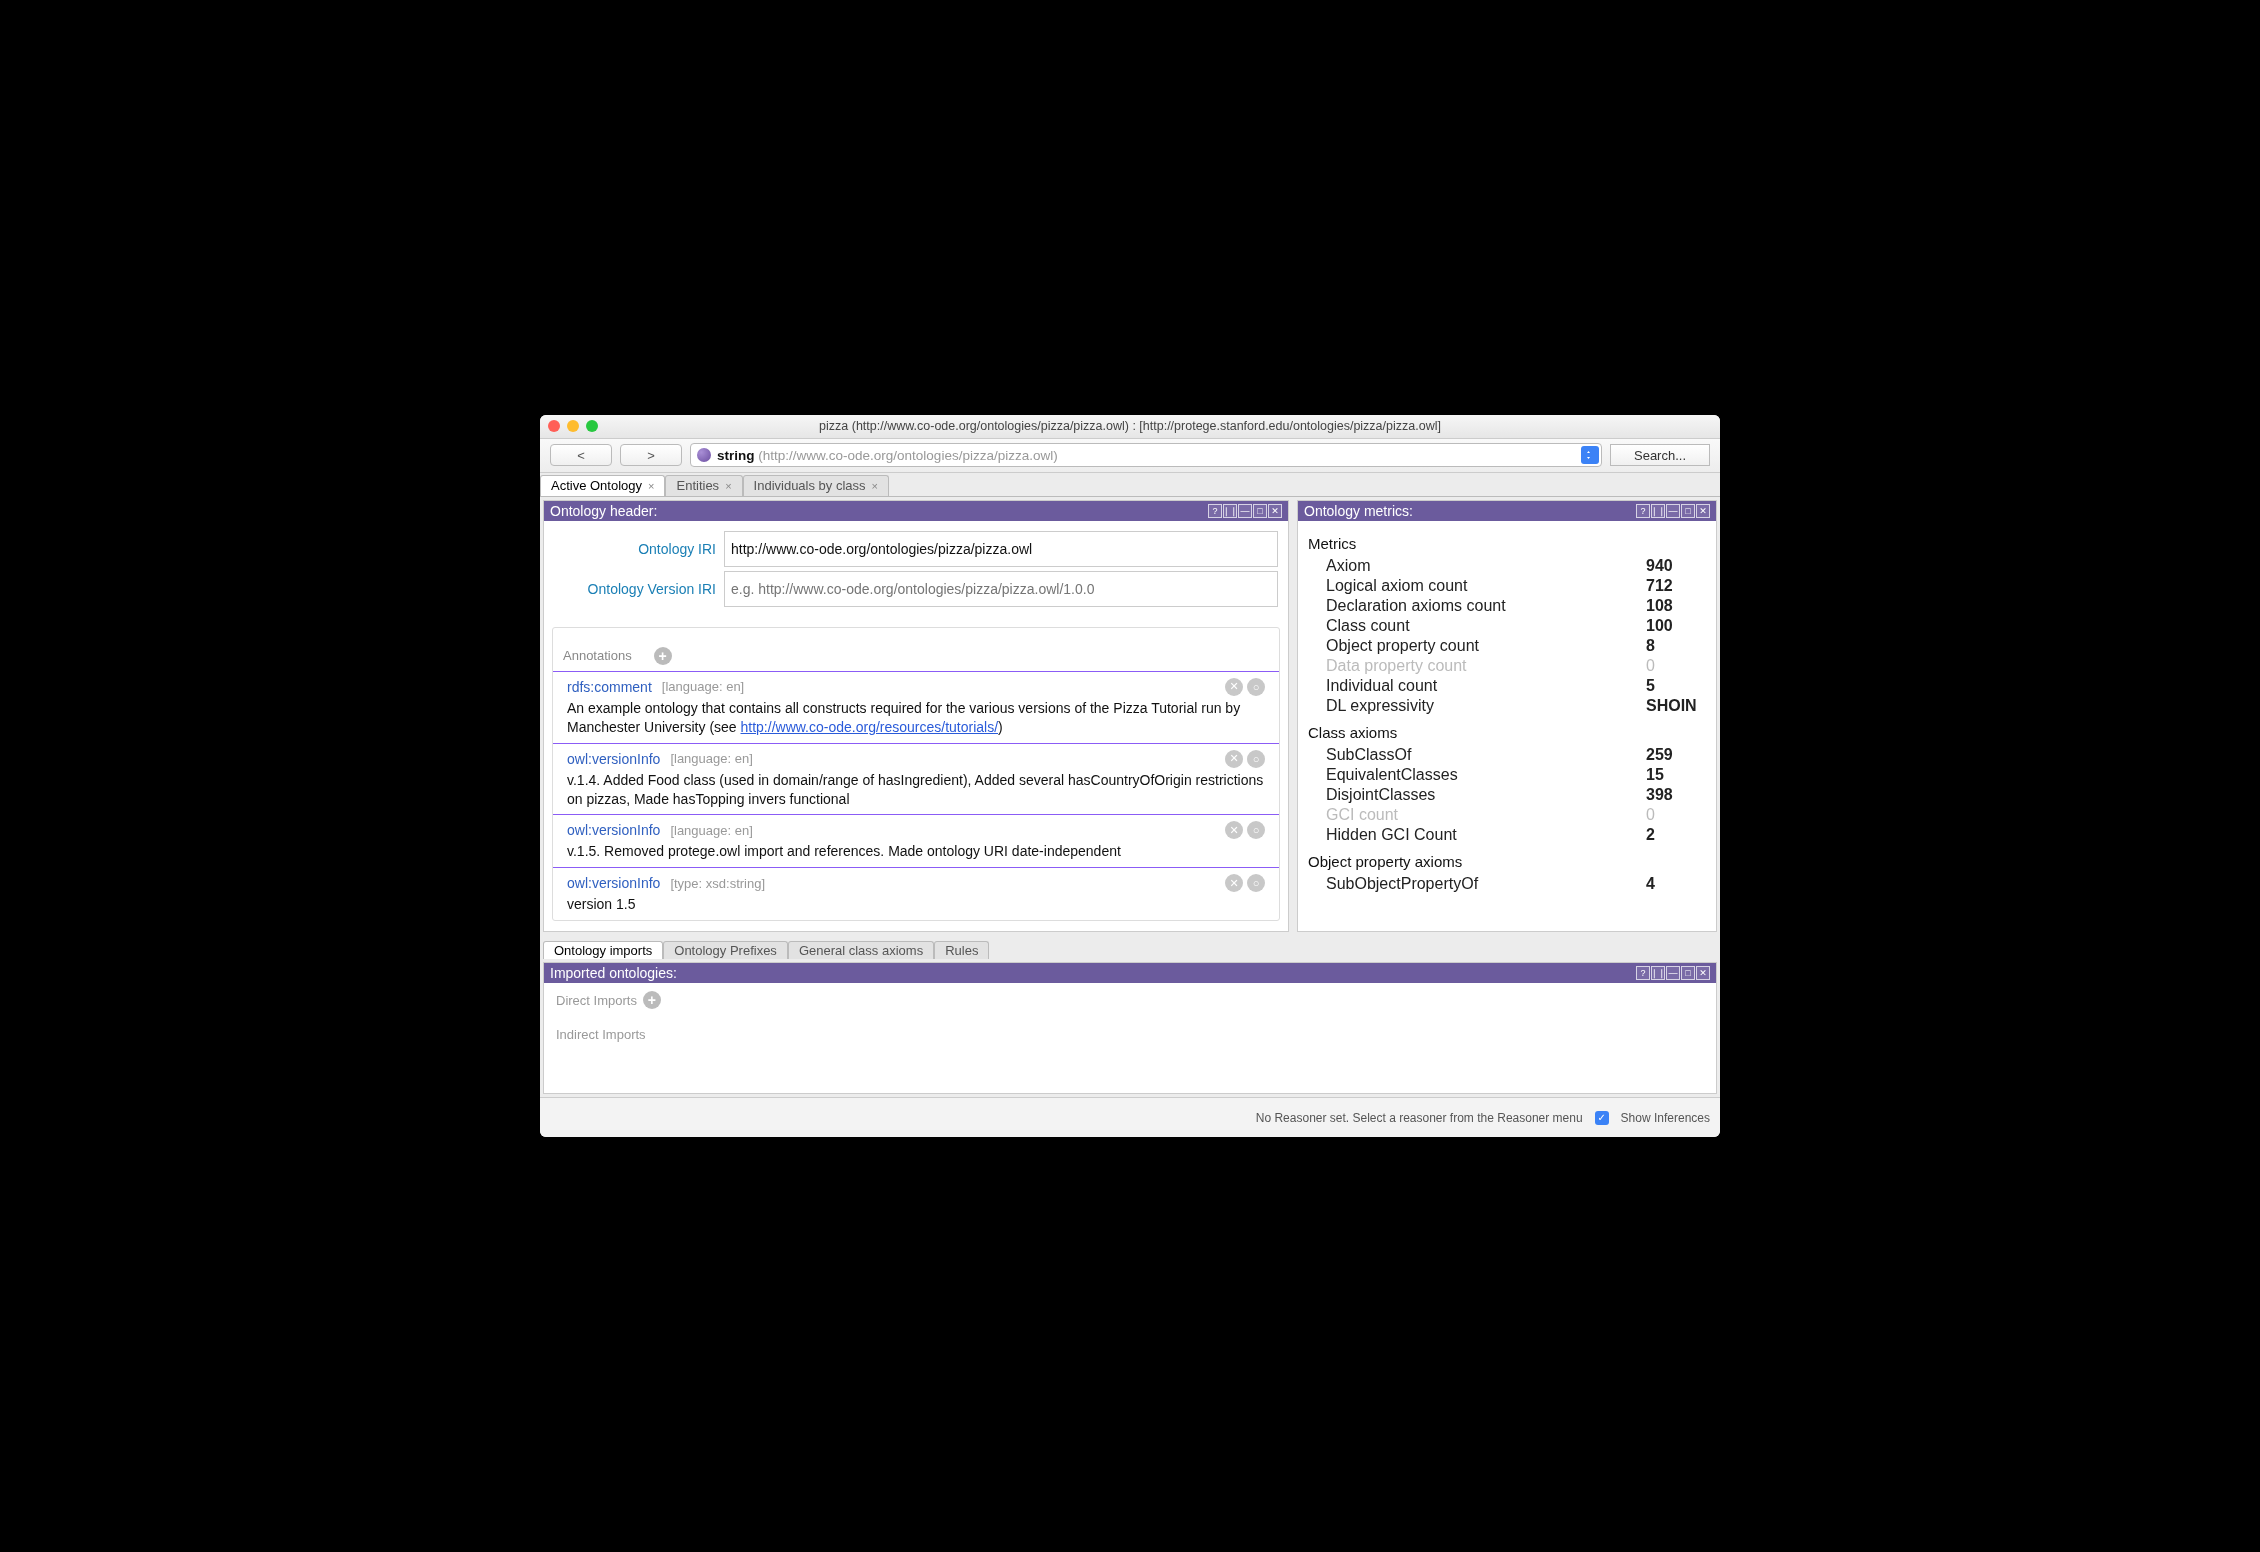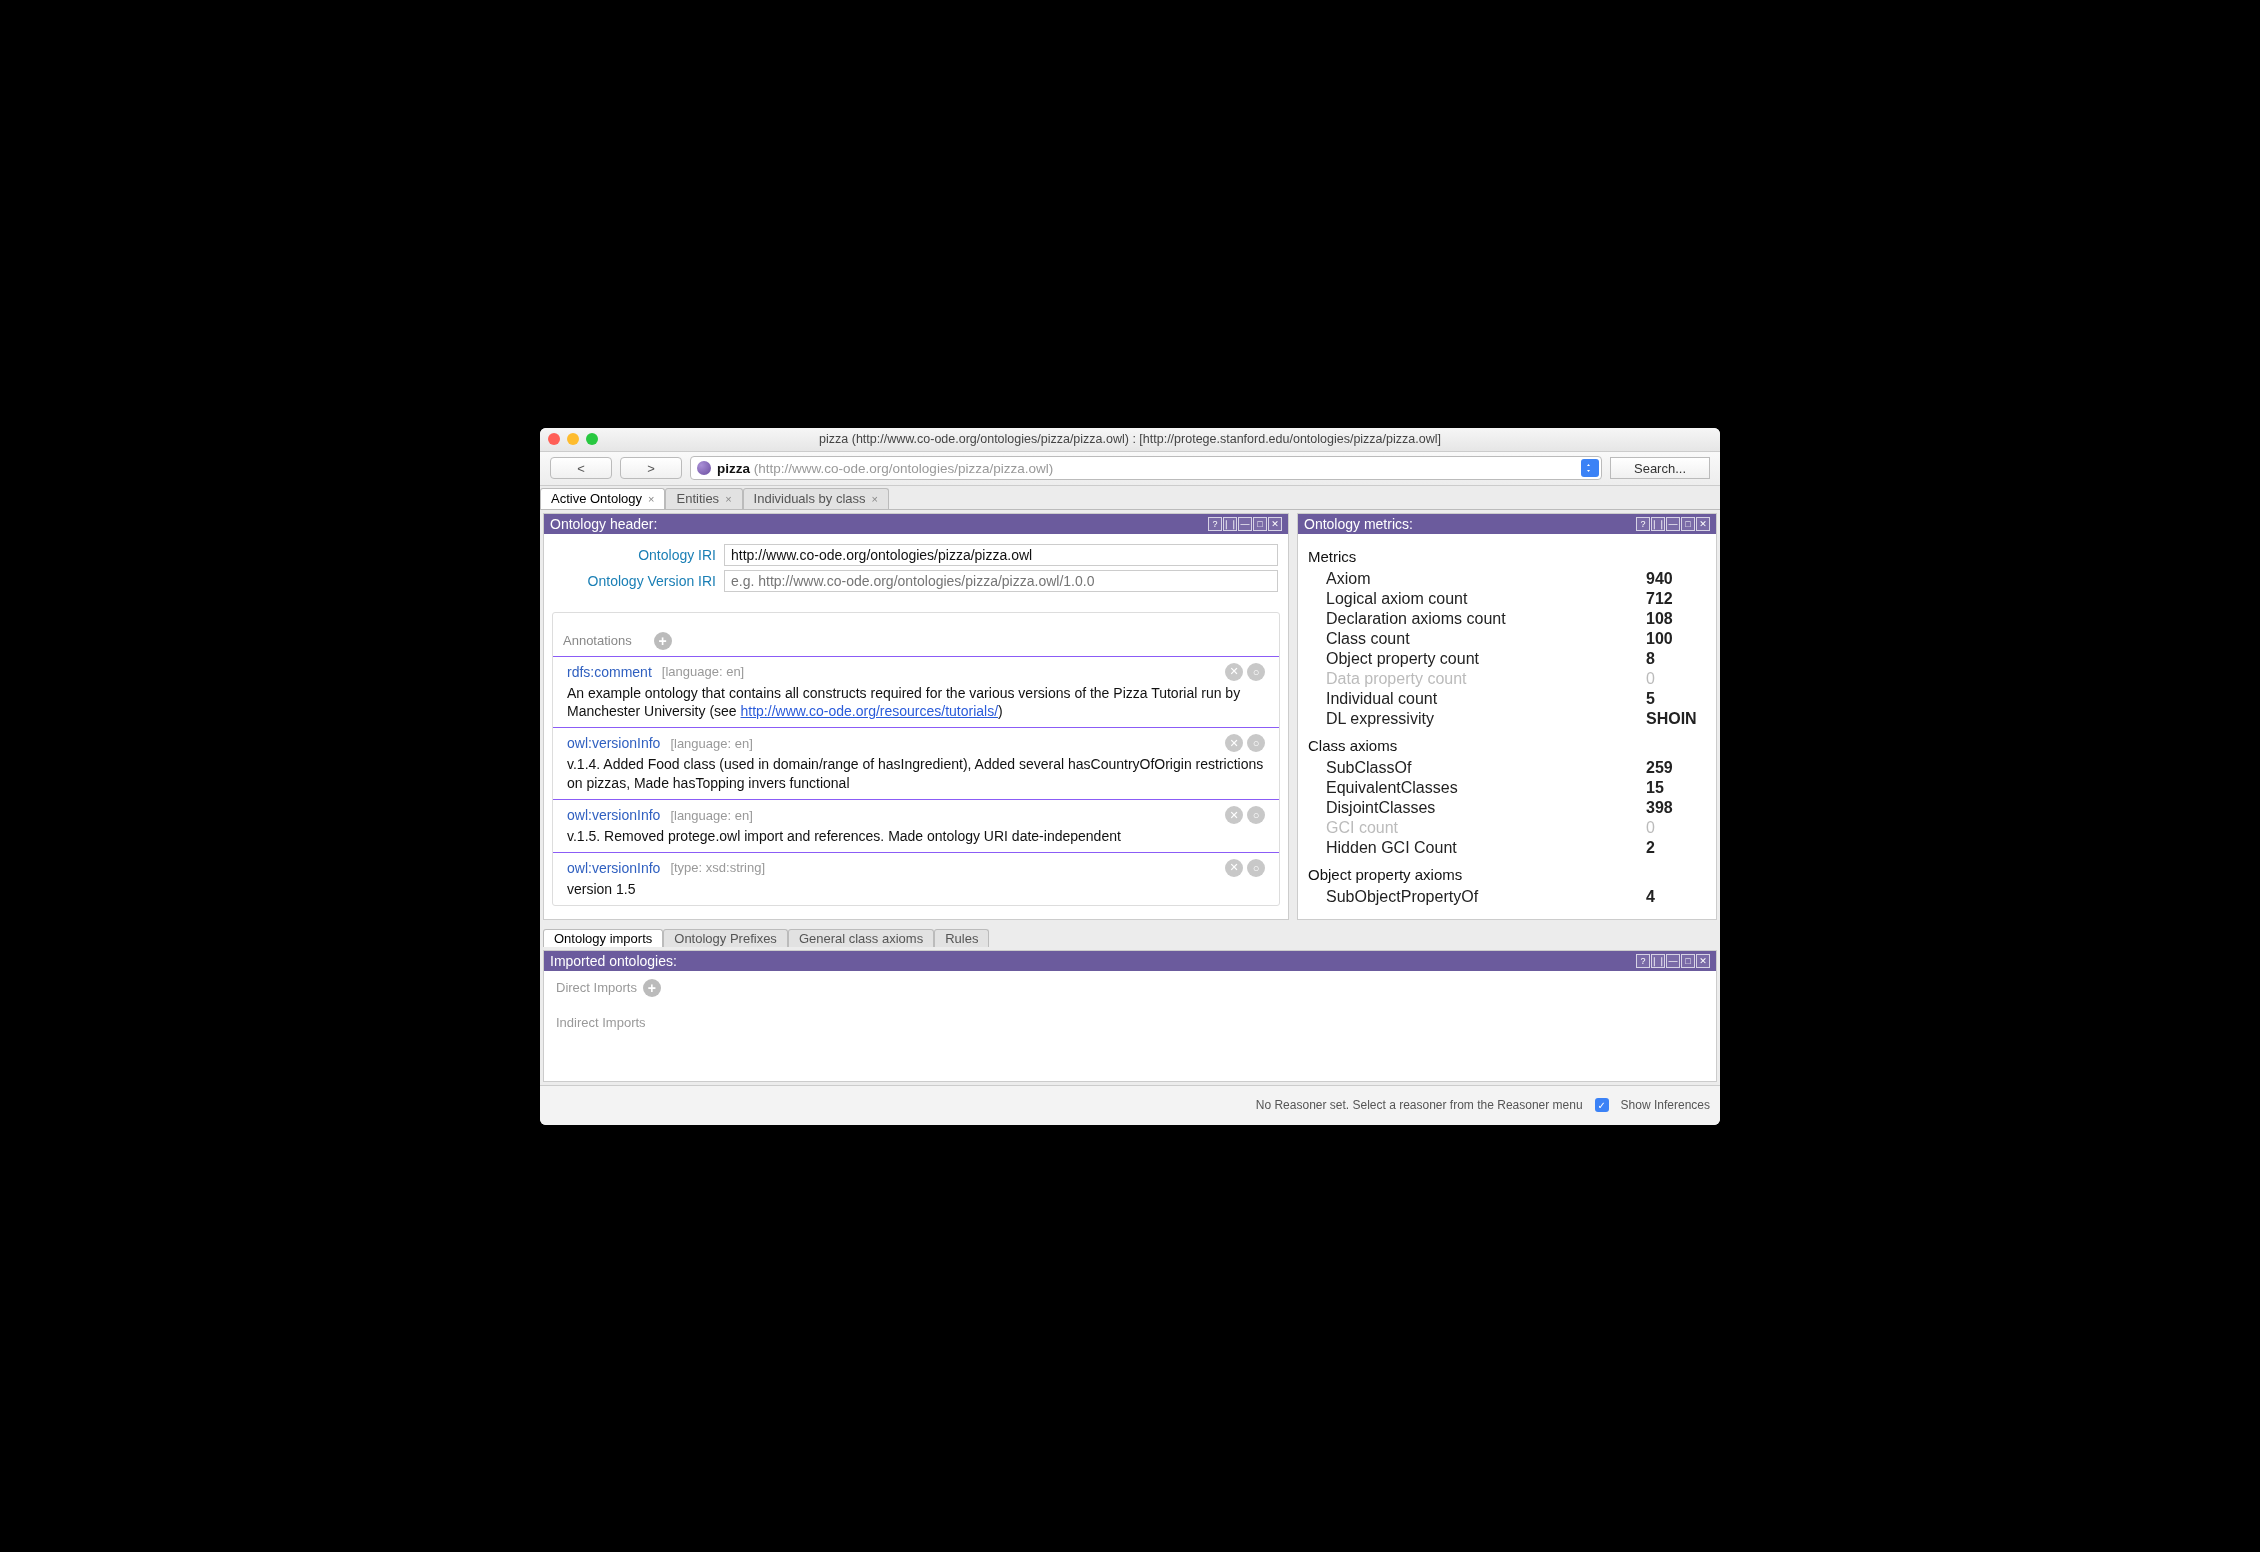--- a/index.html
+++ b/index.html
@@ -27,21 +27,21 @@
   .row{ display:flex; gap:2px;}
   .panel{ border:1px solid #ccc; background:#fff; margin:3px;}
   .panel-header{ background:#6b5b9d; color:#fff; font-size:14px; padding:2px 6px; display:flex; align-items:center; justify-content:space-between;}
   .panel-header-controls{ display:flex; gap:1px;}
   .phc{ width:14px;height:14px;border:1px solid rgba(255,255,255,.7); font-size:9px;color:#fff;display:flex;align-items:center;justify-content:center;cursor:pointer;background:rgba(255,255,255,.1);}
   .left-panel{ flex:1;}
   .right-panel{ width:420px;}
   .iri-block{ padding:6px 10px;}
   .iri-row{ display:flex; align-items:center; margin:4px 0;}
   .iri-label{ width:170px; text-align:right; padding-right:8px; font-weight:normal; color:#1a7fb5; font-size:14px;}
-  .iri-input{ flex:1; height:22px; border:1px solid #ccc; background:#fff; padding:2px 6px; font-size:14px; color:#111;}
+  .iri-input{ flex:1; height:36px; border:1px solid #ccc; background:#fff; padding:2px 6px; font-size:14px; color:#111;}
   .iri-placeholder{ color:#aaa; font-style:normal;}
   .annotations{ border:1px solid #ddd; margin:10px 8px; border-radius:3px;}
   .ann-head{ display:flex; align-items:center; gap:22px; padding:6px 10px; color:#888; font-size:13px;margin-top:13px;}
   .plus-circle{ width:18px;height:18px;border-radius:50%;background:#bbb;color:#fff;font-weight:bold;display:flex;align-items:center;justify-content:center;font-size:14px;cursor:pointer;}
   .ann-item{ border-top:1px solid #8b5cf6; padding:6px 14px;}
   .ann-meta{ display:flex; align-items:center; gap:10px;}
   .ann-key{ color:#3060c0; font-size:14px;}
   .ann-tag{ color:#999; font-size:13px;}
   .ann-icons{ margin-left:auto; display:flex; gap:4px;}
   .ann-icon{ width:18px;height:18px;border-radius:50%;background:#c8c8c8;color:#fff;display:flex;align-items:center;justify-content:center;font-size:11px;cursor:pointer;}
@@ -73,21 +73,21 @@
       <span class="t-green"></span>
     </div>
     <div class="title-text">pizza (http://www.co-ode.org/ontologies/pizza/pizza.owl)  : [http://protege.stanford.edu/ontologies/pizza/pizza.owl]</div>
   </div>
 
   <div class="toolbar">
     <div class="nav-btn">&lt;</div>
     <div class="nav-btn">&gt;</div>
     <div class="address">
       <span class="globe"></span>
-      <span class="addr-bold">pizza</span>
+      <span class="addr-bold">string</span>
       <span>&nbsp;</span>
       <span class="addr-faded">(http://www.co-ode.org/ontologies/pizza/pizza.owl)</span>
       <span class="addr-dropdown">
         <svg viewBox="0 0 10 10">
             <path d="M2 3 L5 3 L3.5 1 Z M2 7 L5 7 L3.5 9 Z" fill="#fff"></path>
           </svg>
       </span>
     </div>
     <div class="search-btn">Search...</div>
   </div>

